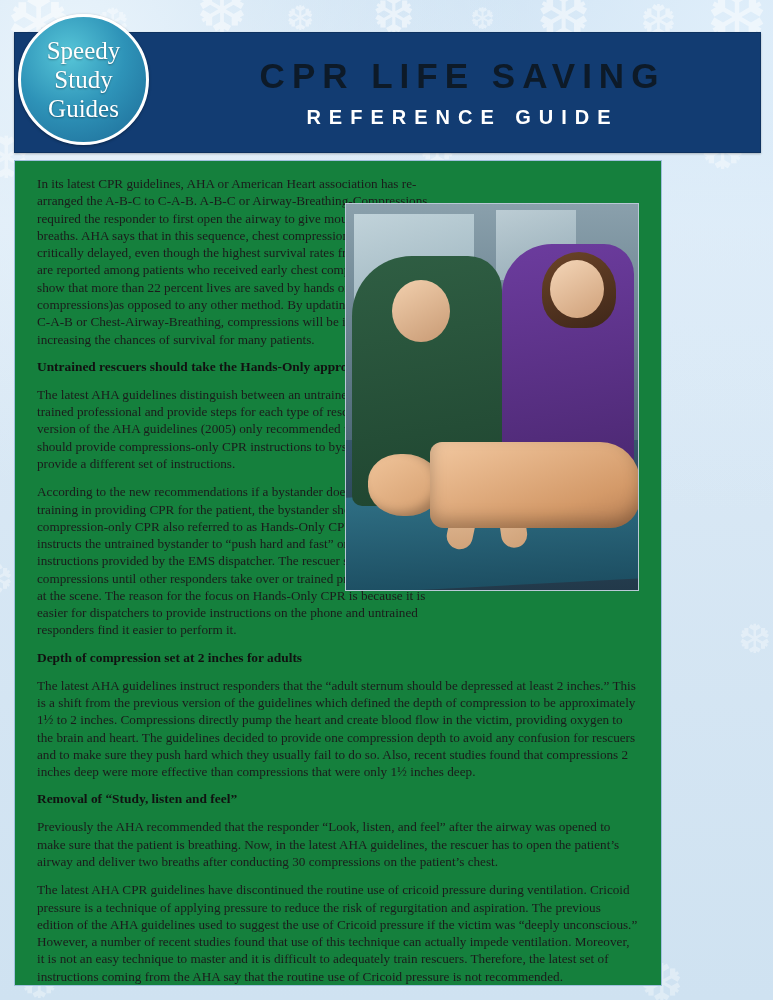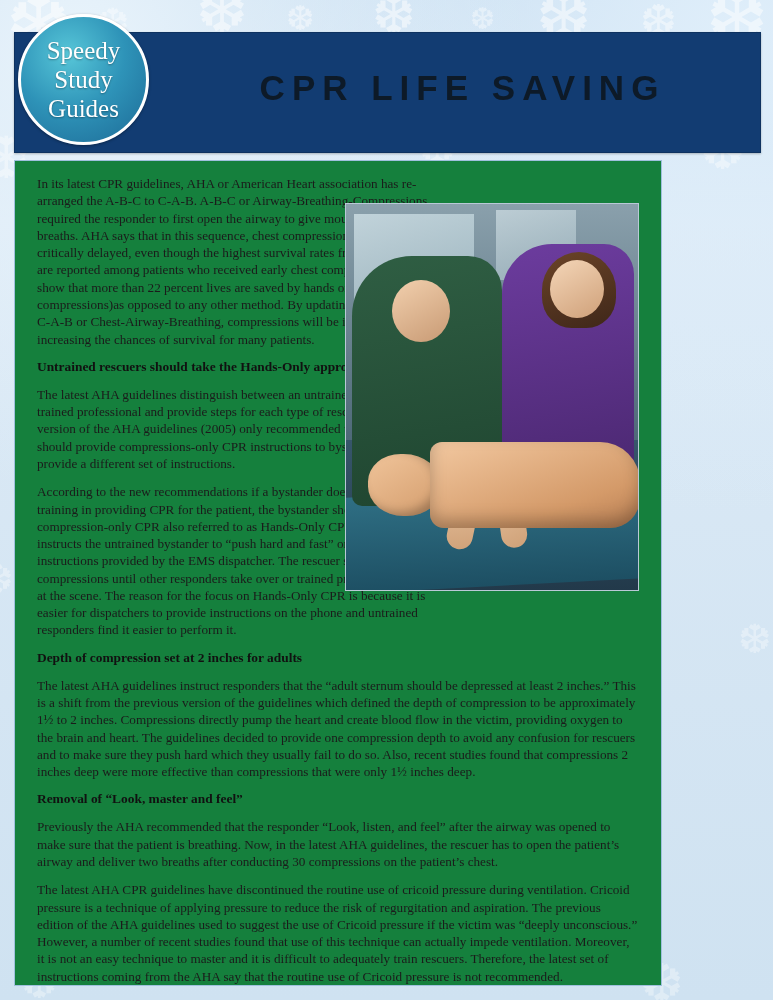--- a/index.html
+++ b/index.html
@@ -290,20 +290,21 @@
     <div class="flake" style="left:700px;top:124px; font-size:54px; opacity:.4;">❆</div>
     <div class="flake" style="left:-20px;top:560px; font-size:40px; opacity:.35;">❆</div>
     <div class="flake" style="left:738px;top:620px; font-size:40px; opacity:.35;">❆</div>
     <div class="flake" style="left:20px; top:960px; font-size:46px; opacity:.35;">❆</div>
     <div class="flake" style="left:640px;top:958px; font-size:52px; opacity:.35;">❆</div>
   </div>
 
   <div class="header">
     <div class="header-inner">
       <div class="title-main">CPR LIFE SAVING</div>
+      <div class="title-sub">REFERENCE GUIDE</div>
     </div>
   </div>
 
   <div class="brand">
     <span>Speedy</span>
     <span>Study</span>
     <span>Guides</span>
   </div>
 
   <div class="sheet">
@@ -332,20 +333,20 @@
 
       <p class="narrow">In its latest CPR guidelines, AHA or American Heart association has re-arranged the A-B-C to C-A-B. A-B-C or Airway-Breathing-Compressions required the responder to first open the airway to give mouth-to-mouth breaths. AHA says that in this sequence, chest compressions are often critically delayed, even though the highest survival rates from cardiac arrest are reported among patients who received early chest compressions. Studies show that more than 22 percent lives are saved by hands only (chest compressions)as opposed to any other method. By updating the sequence to C-A-B or Chest-Airway-Breathing, compressions will be initiated earlier, increasing the chances of survival for many patients.</p>
 
       <h3 class="narrow">Untrained rescuers should take the Hands-Only approach</h3>
       <p class="narrow">The latest AHA guidelines distinguish between an untrained bystander and a trained professional and provide steps for each type of rescuer. The previous version of the AHA guidelines (2005) only recommended that dispatchers should provide compressions-only CPR instructions to bystanders, but did not provide a different set of instructions.</p>
       <p class="narrow">According to the new recommendations if a bystander does not have any training in providing CPR for the patient, the bystander should initiate compression-only CPR also referred to as Hands-Only CPR. The AHA instructs the untrained bystander to “push hard and fast” or follow the instructions provided by the EMS dispatcher. The rescuer should continue the compressions until other responders take over or trained professionals arrive at the scene. The reason for the focus on Hands-Only CPR is because it is easier for dispatchers to provide instructions on the phone and untrained responders find it easier to perform it.</p>
 
       <h3 class="wide" style="margin-top:0;">Depth of compression set at 2 inches for adults</h3>
       <p class="wide">The latest AHA guidelines instruct responders that the “adult sternum should be depressed at least 2 inches.” This is a shift from the previous version of the guidelines which defined the depth of compression to be approximately 1½ to 2 inches. Compressions directly pump the heart and create blood flow in the victim, providing oxygen to the brain and heart. The guidelines decided to provide one compression depth to avoid any confusion for rescuers and to make sure they push hard which they usually fail to do so.  Also, recent studies found that compressions 2 inches deep were more effective than compressions that were only 1½ inches deep.</p>
 
-      <h3 class="wide">Removal of “Look, master and feel”</h3>
+      <h3 class="wide">Removal of “Study, listen and feel”</h3>
       <p class="wide">Previously the AHA recommended that the responder “Look, listen, and feel” after the airway was opened to make sure that the patient is breathing. Now, in the latest AHA guidelines, the rescuer has to open the patient’s airway and deliver two breaths after conducting 30 compressions on the patient’s chest.</p>
 
       <p class="wide">The latest AHA CPR guidelines have discontinued the routine use of cricoid pressure during ventilation. Cricoid pressure is a technique of applying pressure to reduce the risk of regurgitation and aspiration. The previous edition of the AHA guidelines used to suggest the use of Cricoid pressure if the victim was “deeply unconscious.” However, a number of recent studies found that use of this technique can actually impede ventilation. Moreover, it is not an easy technique to master and it is difficult to adequately train rescuers. Therefore, the latest set of instructions coming from the AHA say that the routine use of Cricoid pressure is not recommended.</p>
 
     </div>
   </div>
 </div>
 
 </body></html>

